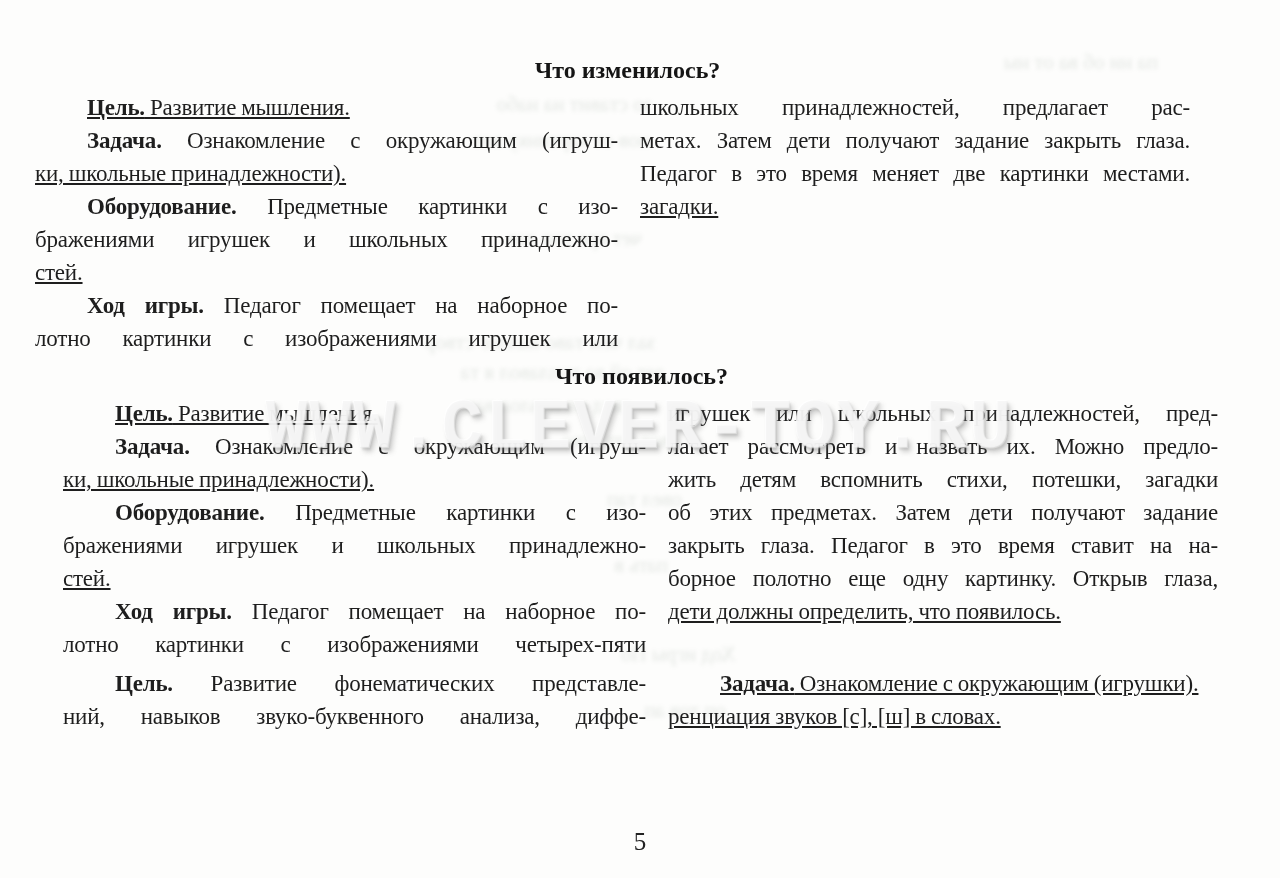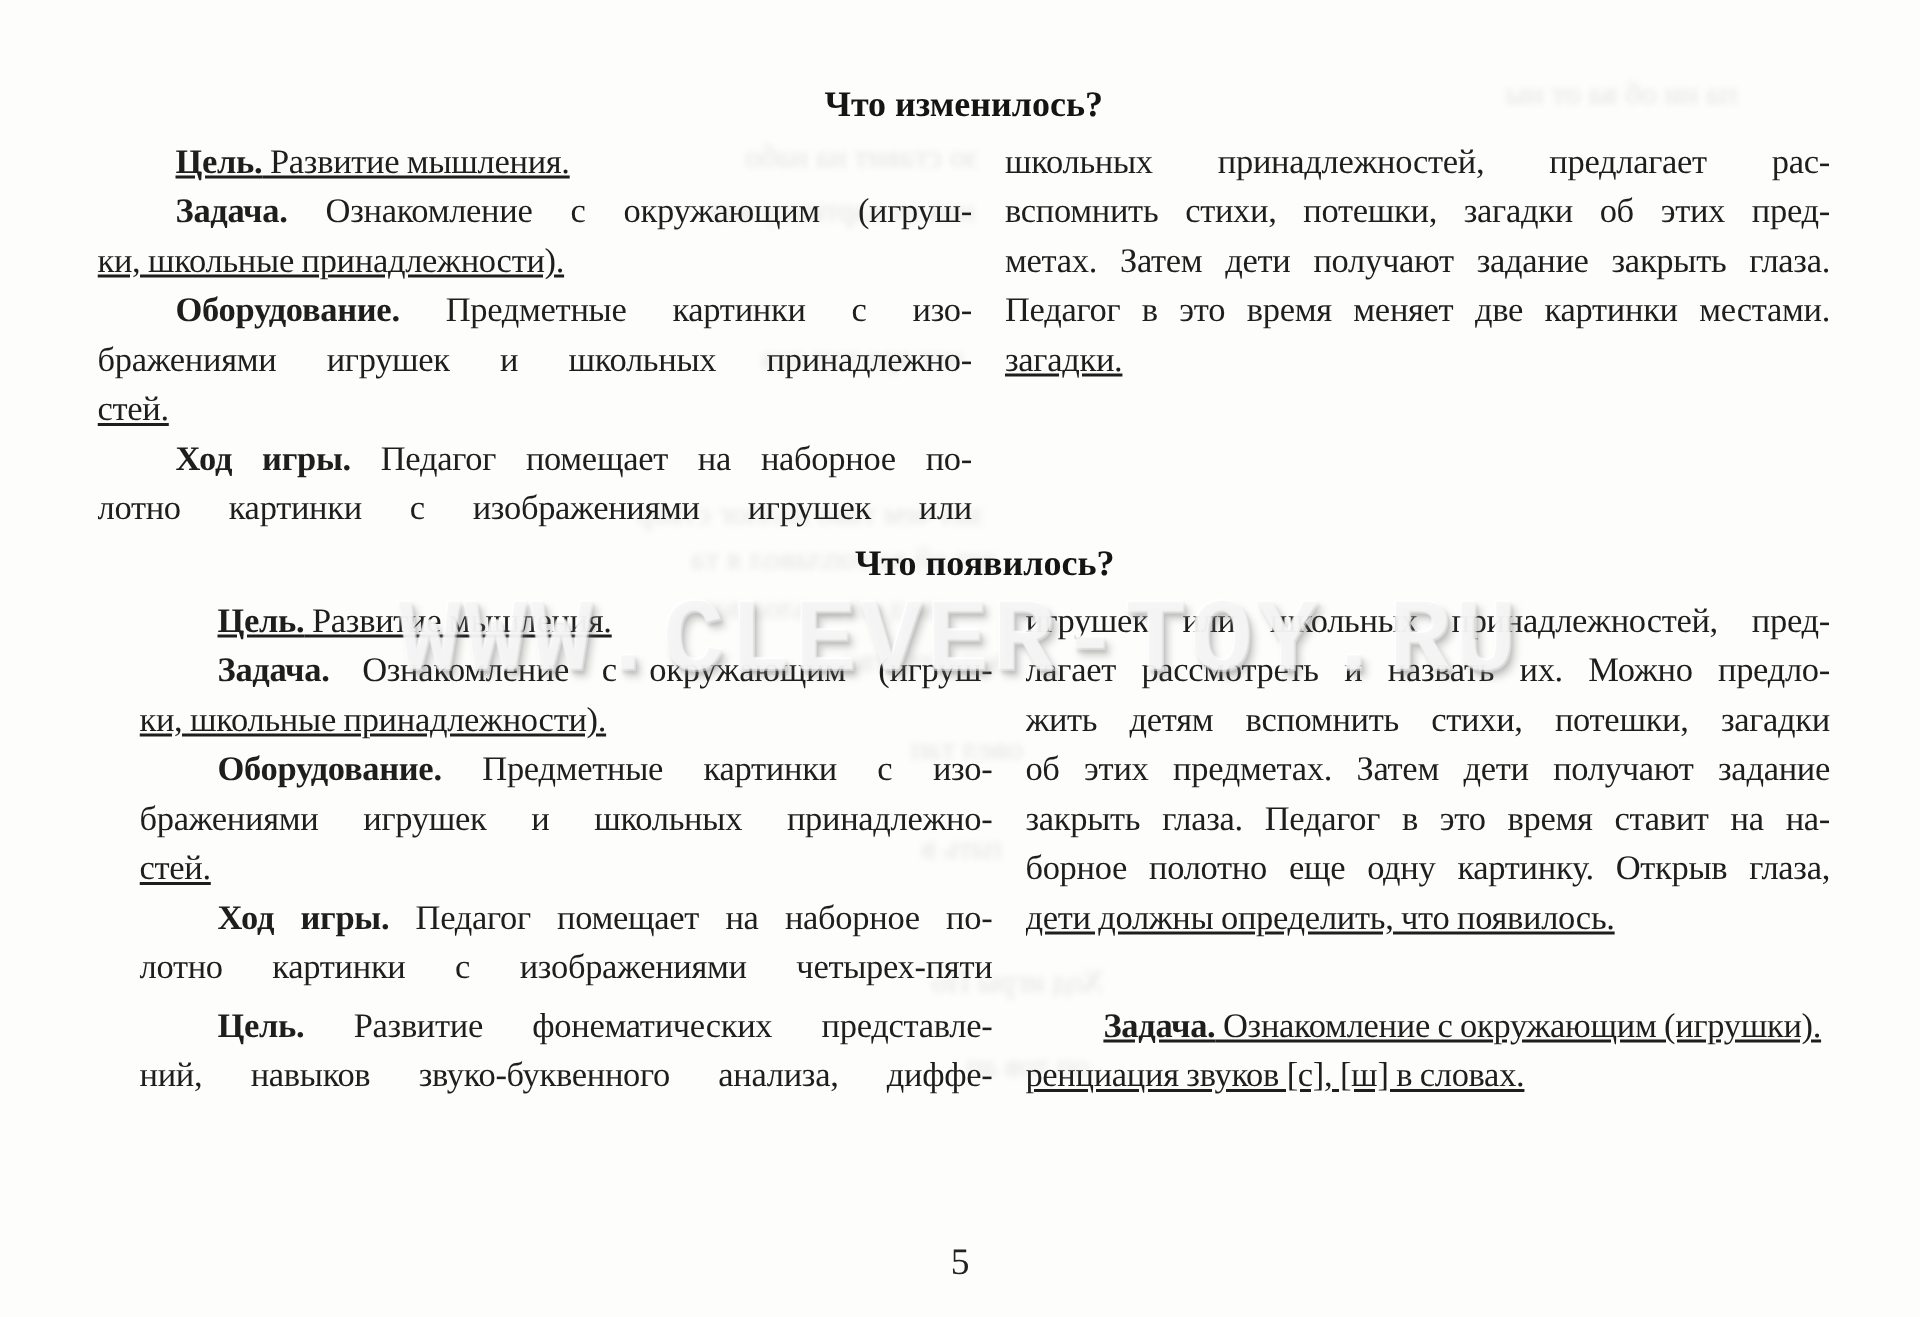--- a/index.html
+++ b/index.html
@@ -2,21 +2,21 @@
 <html><head>
 <meta charset="utf-8">
 <style>
   html,body{margin:0;padding:0;background:#ffffff;}
   .page{position:relative;width:1280px;height:878px;background:#fdfdfc;overflow:hidden;
         font-family:"Liberation Serif", serif;color:#1e1e1e;}
   .ghost-layer{position:absolute;inset:0;z-index:0;}
   .ghost{position:absolute;font-family:"Liberation Serif", serif;font-size:21px;
          color:#7f8f80;opacity:.20;filter:blur(2px);transform:scaleX(-1);
          white-space:nowrap;overflow:hidden;height:26px;}
-  .content{position:absolute;inset:0;z-index:1;padding:55px 60px 0 65px;box-sizing:border-box;}
+  .content{position:absolute;inset:0;z-index:1;padding:55px 60px 0 35px;box-sizing:border-box;}
   .heading{font-size:24px;line-height:30px;font-weight:bold;text-align:center;
            margin:0 0 6px 0;color:#151515;}
   section + section{margin-top:6px;margin-left:28px;}
   .cols{display:flex;gap:22px;}
   .col{box-sizing:border-box;}
   .col.left{width:583px;}
   .col.right{width:550px;}
   .line{font-size:23px;line-height:33px;letter-spacing:-0.2px;word-spacing:-0.5px;
         text-align:justify;text-align-last:justify;height:33px;overflow:hidden;}
   .line.noj{text-align-last:left;text-decoration:underline;}
@@ -62,21 +62,20 @@
             <div class="line indent"><span class="lead">Задача.</span> Ознакомление с окружающим (игруш-</div>
             <div class="line noj">ки, школьные принадлежности).</div>
             <div class="line indent"><span class="lead">Оборудование.</span> Предметные картинки с изо-</div>
             <div class="line">бражениями игрушек и школьных принадлежно-</div>
             <div class="line noj">стей.</div>
             <div class="line indent"><span class="lead">Ход игры.</span> Педагог помещает на наборное по-</div>
             <div class="line">лотно картинки с изображениями игрушек или</div>
           </div>
         <div class="col right">
             <div class="line">школьных принадлежностей, предлагает рас-</div>
-            <div class="line">вспомнить стихи, потешки, загадки об этих пред-</div>
             <div class="line">метах. Затем дети получают задание закрыть глаза.</div>
             <div class="line">Педагог в это время меняет две картинки местами.</div>
             <div class="line noj">загадки.</div>
           </div>
       </div>
     </section>
 
     <section>
       <h2 class="heading">Что появилось?</h2>
       <div class="cols">

